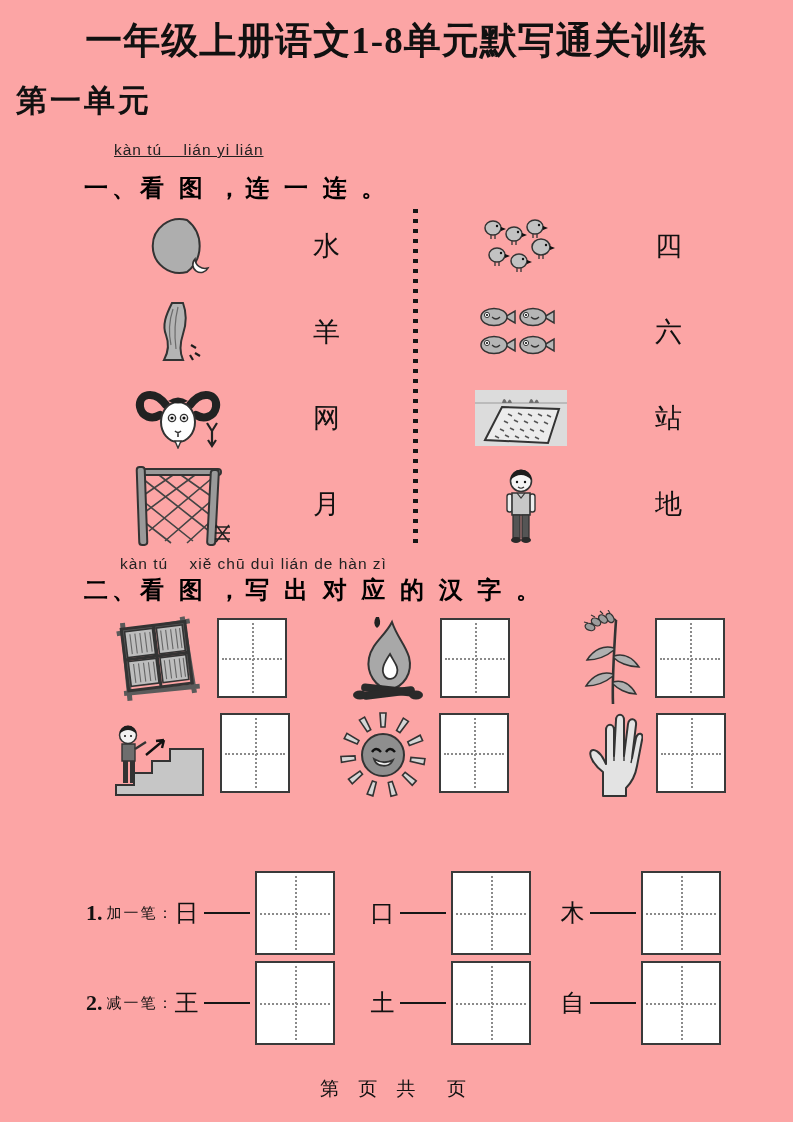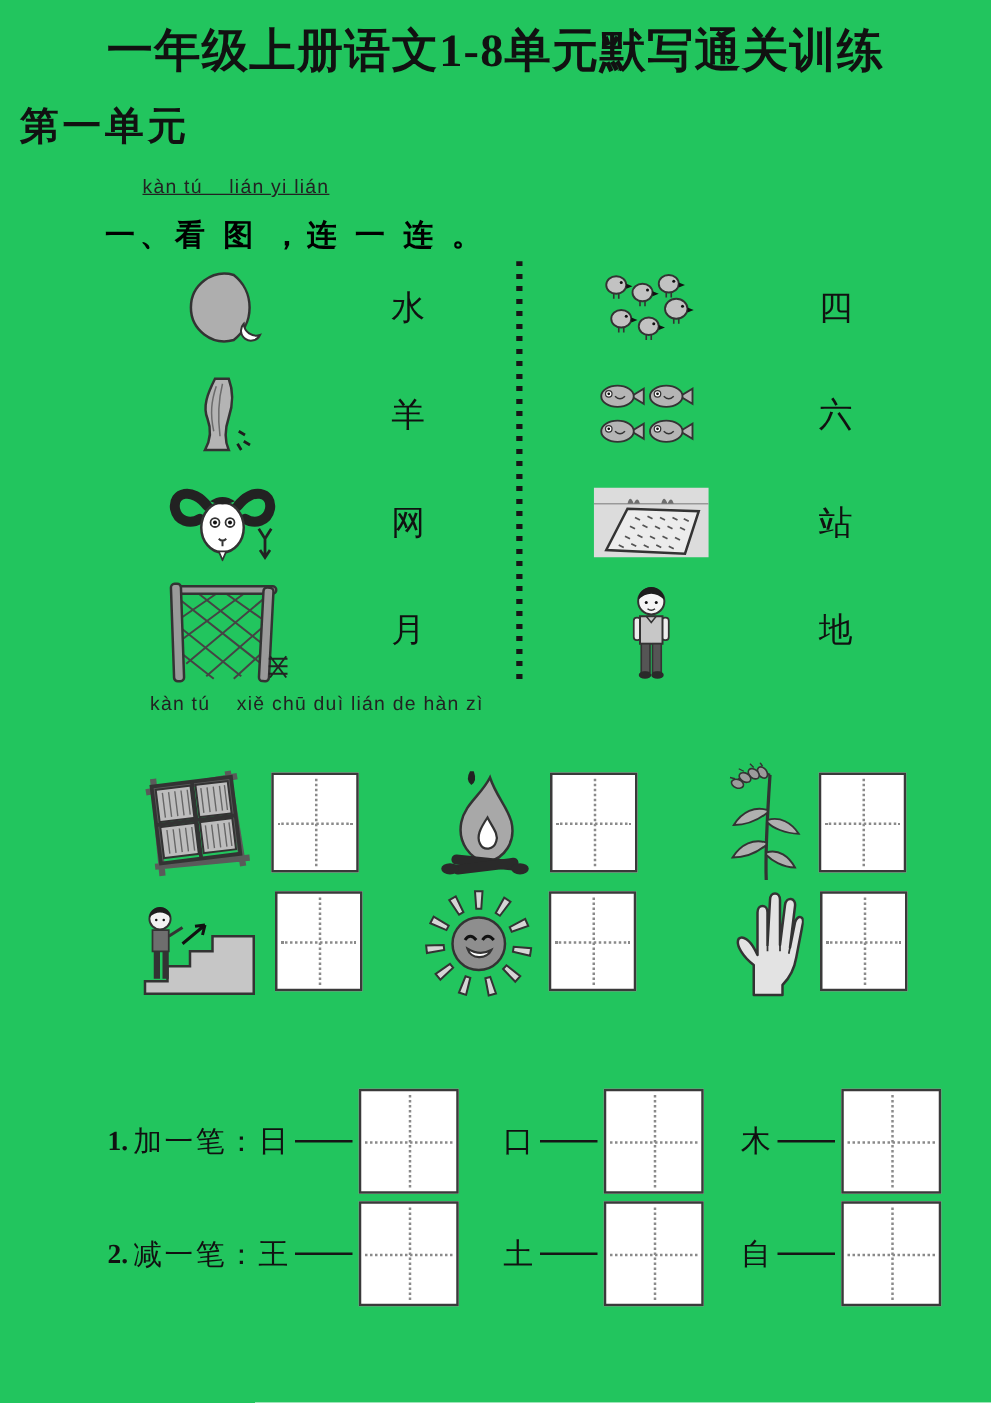--- a/index.html
+++ b/index.html
@@ -1,17 +1,17 @@
 <!DOCTYPE html>
 <html><head>
 <meta charset="utf-8">
 <style>
   html,body { margin:0; padding:0; background:#ffffff; }
   #page {
-    position:relative; width:793px; height:1122px; background:#22c55e;
+    position:relative; width:793px; height:1122px; background:#fca5a5;
     font-family:"Liberation Sans","DejaVu Sans",sans-serif; color:#111;
     overflow:hidden;
   }
   .title {
     position:absolute; top:16px; left:0; width:793px; text-align:center;
     font-family:"Liberation Serif","DejaVu Serif",serif;
     font-size:37px; font-weight:900; letter-spacing:1px; margin:0;
   }
   .subtitle {
     position:absolute; top:80px; left:16px; width:718px; text-align:left;
@@ -58,21 +58,21 @@
   
   .s3-row { position:absolute; left:0; width:793px; display:flex; align-items:center; padding-left:86px; box-sizing:border-box; }
   .s3-row1 { top:868px; height:90px; }
   .s3-row2 { top:958px; height:90px; }
   .s3-num {
     font-family:"Liberation Serif","DejaVu Serif",serif;
     font-weight:bold; font-size:22px; margin-right:4px;
   }
   .s3-prompt, .s3-char {
     font-family:"Liberation Serif","DejaVu Serif",serif;
-    font-size:23px; letter-spacing:2px; color:#111;
+    font-size:15px; letter-spacing:2px; color:#111;
   }
   .s3-char { font-size:24px; letter-spacing:0; }
   .dash { width:46px; height:0; border-top:2.6px solid #161616; margin:0 5px; }
   .g2 { margin-left:36px; } .g3 { margin-left:30px; }
   
   .footer {
     position:absolute; top:1076px; left:0; width:793px; text-align:center;
     font-size:19px; letter-spacing:7px; color:#111; white-space:pre;
     font-family:"Liberation Sans","DejaVu Sans",sans-serif;
   }
@@ -240,20 +240,21 @@
             <ellipse cx="18" cy="77" rx="5" ry="3" fill="#2a2a2a"></ellipse>
               <ellipse cx="28" cy="77" rx="5" ry="3" fill="#2a2a2a"></ellipse>
           </svg>
         </div>
         <div class="s1-char">地</div>
       </div>
     </div>
   </div>
 
   <div class="pinyin" style="top:555px;left:120px;">kàn tú    xiě chū duì lián de hàn zì</div>
+  <div class="heading" style="top:574px;left:84px;">二、看 图 ，写 出 对 应 的 汉 字 。</div>
 
   <div class="s2-row s2-row1">
     <div class="s2-cell">
       <div>
         <svg width="92" height="90" viewBox="0 0 92 90">
           <g transform="rotate(-7 46 45)">
             <path d="M8 16 L82 12 M8 76 L84 78 M15 6 L13 84 M75 7 L78 84" stroke="#5a5a5a" stroke-width="5"></path>
             <g fill="#bdbdbd" stroke="#333" stroke-width="1.6">
               <rect x="16" y="15" width="28" height="26"></rect>
                 <rect x="48" y="15" width="26" height="26"></rect>
@@ -389,14 +390,15 @@
     <div class="dash"></div>
     <div class="tzg tzg-lg"></div>
     <span class="s3-char g2">土</span>
     <div class="dash"></div>
     <div class="tzg tzg-lg"></div>
     <span class="s3-char g3">自</span>
     <div class="dash"></div>
     <div class="tzg tzg-lg"></div>
   </div>
 
+  <div class="footer">第 页 共  页</div>
 
 </div>
 
 </body></html>

